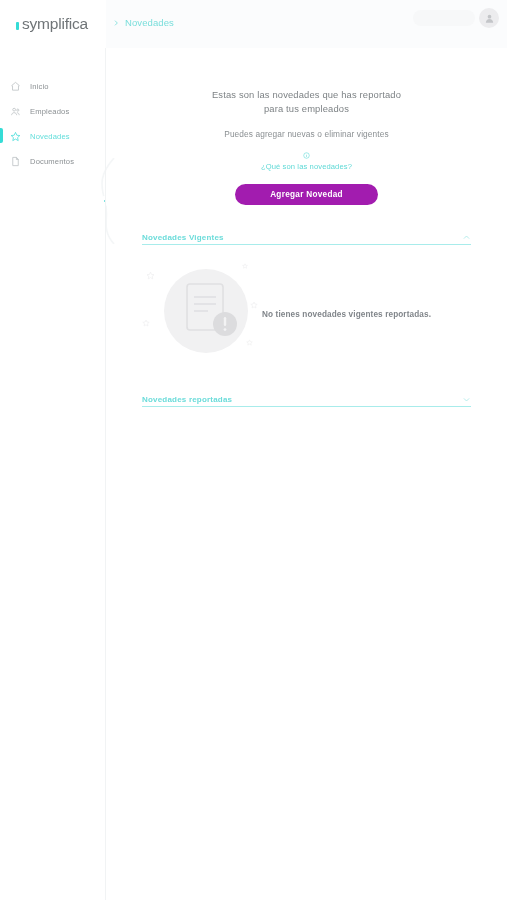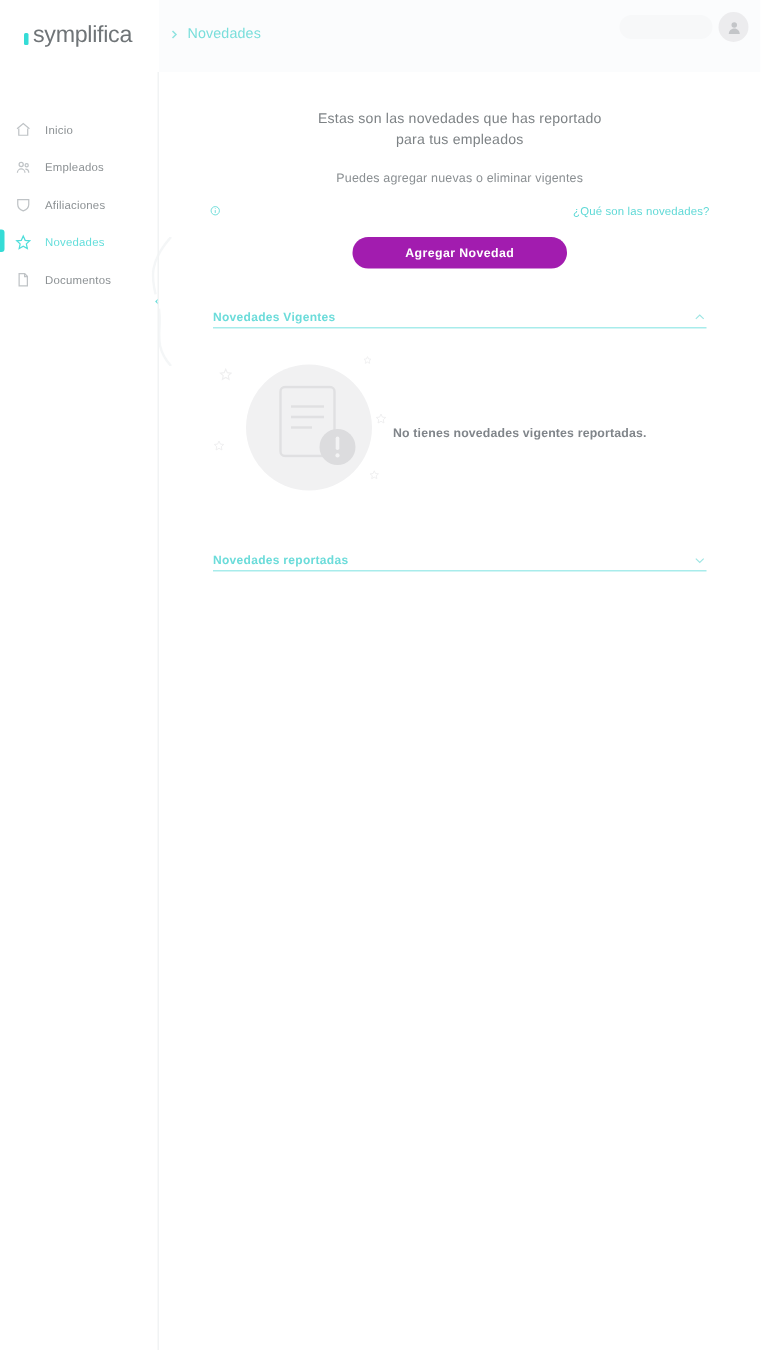--- a/index.html
+++ b/index.html
@@ -196,21 +196,21 @@
     background: #ffffff;
     display: flex;
     align-items: center;
     justify-content: center;
     color: #6fdedb;
   }
 
   
   .main {
     position: absolute;
-    top: 32px;
+    top: 48px;
     left: 106px;
     width: 401px;
     height: 852px;
     background: #ffffff;
     overflow: hidden;
   }
 
   .intro {
     margin-top: 40px;
     text-align: center;
@@ -227,26 +227,27 @@
     margin-top: 13px;
     font-size: 8.3px;
     color: #8a8f92;
     letter-spacing: 0.12px;
     filter: blur(0.25px);
   }
   .help-link {
     margin-top: 13px;
     display: flex;
     align-items: center;
-    justify-content: space-between;
+    justify-content: center;
     gap: 3px;
     font-size: 7.6px;
     color: #5fd9d6;
     letter-spacing: 0.1px;
     filter: blur(0.3px);
+    flex-direction: column;
   }
   .help-icon {
     width: 7px;
     height: 7px;
     display: inline-flex;
     align-items: center;
     justify-content: center;
     color: #5fd9d6;
   }
 
@@ -411,28 +412,20 @@
           <svg width="11" height="11" viewBox="0 0 24 24" fill="none" stroke="currentColor" stroke-width="1.8">
             <circle cx="9" cy="8" r="3"></circle>
             <path d="M3.5 20c0-3 2.5-5.5 5.5-5.5s5.5 2.5 5.5 5.5"></path>
             <circle cx="17" cy="9" r="2.3"></circle>
             <path d="M15 14.6c3 0 5 2.2 5 5.4"></path>
           </svg>
         </span>
         <span class="nav-label">Empleados</span>
       </div>
 
-      <div class="nav-item">
-        <span class="nav-icon">
-          <svg width="11" height="11" viewBox="0 0 24 24" fill="none" stroke="currentColor" stroke-width="1.8">
-            <path d="M4 4.5h16v7c0 5-4.3 8-8 9.5-3.7-1.5-8-4.5-8-9.5z"></path>
-          </svg>
-        </span>
-        <span class="nav-label">Afiliaciones</span>
-      </div>
 
 
       <div class="nav-item active">
         <span class="nav-bar"></span>
         <span class="nav-icon">
           <svg width="11" height="11" viewBox="0 0 24 24" fill="none" stroke="currentColor" stroke-width="1.8">
             <polygon points="12,3 14.8,9.2 21.5,9.9 16.5,14.4 17.9,21 12,17.6 6.1,21 7.5,14.4 2.5,9.9 9.2,9.2"></polygon>
           </svg>
         </span>
         <span class="nav-label">Novedades</span>

